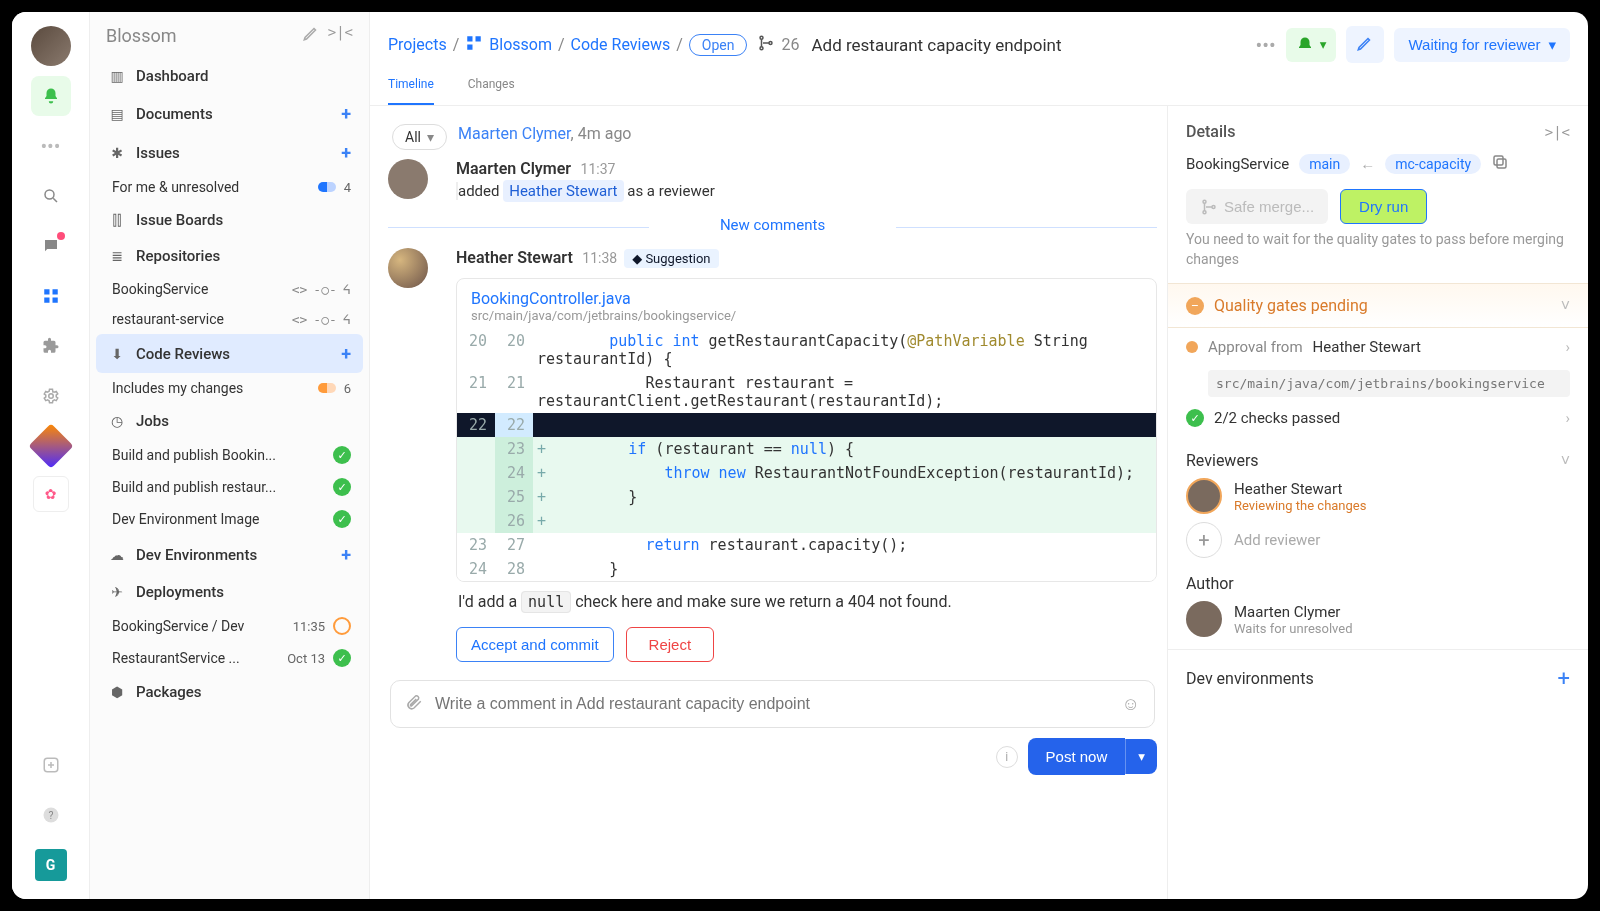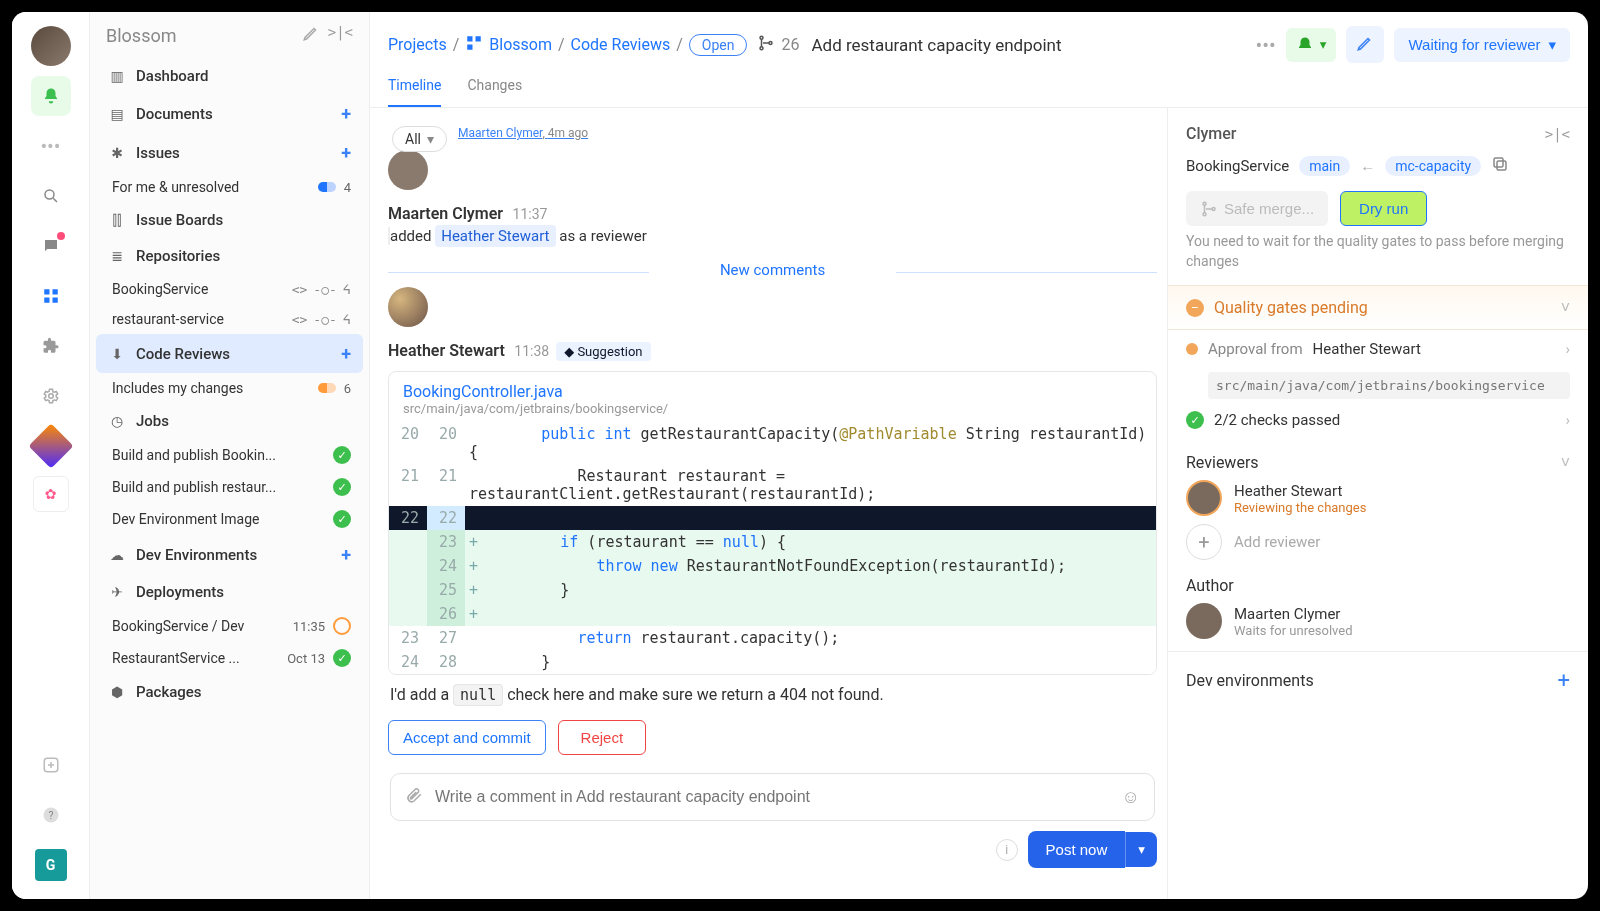--- a/index.html
+++ b/index.html
@@ -47,31 +47,31 @@
 .main { flex:1; display:flex; flex-direction:column; min-width:0; }
 .topbar { padding:14px 18px 0; border-bottom:1px solid #eee; }
 .breadcrumb { display:flex; align-items:center; gap:6px; color:#888; font-size:16px; flex-wrap:wrap; }
 .breadcrumb a { color:#1f75fe; text-decoration:none; cursor:pointer; }
 .status-open { color:#3b82f6; border:1px solid #3b82f6; border-radius:14px; padding:2px 12px; font-size:14px; }
 .bc-title { color:#333; }
 .top-actions { margin-left:auto; display:flex; align-items:center; gap:10px; }
 .btn-green { background:#e8fbe9; color:#2aa52a; border:none; padding:8px 10px; border-radius:6px; display:flex; align-items:center; gap:6px; cursor:pointer; }
 .btn-ghost { background:#eef4ff; color:#3b82f6; border:none; padding:8px 10px; border-radius:6px; cursor:pointer; }
 .btn-blue { background:#eef4ff; color:#1f75fe; border:none; padding:8px 14px; border-radius:6px; font-size:15px; display:flex; align-items:center; gap:8px; cursor:pointer; }
-.tabs { display:flex; gap:26px; padding:14px 0 0; font-size:14px; }
+.tabs { display:flex; gap:34px; padding:14px 0 0; font-size:12px; }
 .tab { padding-bottom:12px; color:#888; cursor:pointer; }
 .tab.active { color:#1f75fe; border-bottom:2px solid #1f75fe; }
 
 
 .body { flex:1; display:flex; min-height:0; }
 .timeline { flex:1; padding:14px 10px 14px 18px; overflow:auto; border-right:1px solid #eee; position:relative; }
 .allchip { position:absolute; top:18px; left:22px; background:#fff; border:1px solid #ddd; border-radius:16px; padding:4px 12px; font-size:14px; display:flex; align-items:center; gap:6px; z-index:2; cursor:pointer; }
-.tl-line { color:#3b82f6; padding:4px 0 10px 70px; font-size:12px;text-decoration:underline; }
+.tl-line { color:#3b82f6; padding:4px 0 10px 70px; font-size:16px; }
 .tl-line .when { color:#888; }
-.entry { display:flex; gap:14px; margin:0 0 12px;flex-direction:column; }
+.entry { display:flex; gap:28px; margin:6px 0 12px; }
 .entry .av { width:40px; height:40px; border-radius:50%; background:#8a7a6e; flex-shrink:0; }
 .entry .av.hst { background: radial-gradient(circle at 30% 30%, #d6b67f, #6b5248); }
 .entry .content { flex:1; min-width:0; }
 .entry .who { font-weight:600; font-size:16px; }
 .entry .time { color:#999; font-size:14px; margin-left:6px; }
 .entry .act { margin-top:4px; border-left:2px solid #eee; padding-left:0; color:#333; font-size:15px; }
 .hl { background:#e8f0ff; color:#1f5fd6; padding:2px 6px; border-radius:4px; }
 .sugg { background:#eaf3ff; color:#0f172a; padding:2px 8px; border-radius:4px; font-size:13px; display:inline-flex; gap:4px; align-items:center; }
 .newcm { text-align:center; color:#1f75fe; font-size:15px; padding:4px 0 8px; position:relative; }
 .newcm::before, .newcm::after { content:''; position:absolute; top:50%; width:34%; border-top:1px solid #cfe0ff; }
@@ -452,21 +452,21 @@
       </div>
       <div class="postrow">
         <span class="info">i</span>
         <button class="btn-post">Post now</button>
         <button class="btn-post-dd">▾</button>
       </div>
     </div>
 
     <div class="details">
       <h4>
-        <span>Clymer</span>
+        <span>Details</span>
         <span class="collapse-ic">&gt;|&lt;</span>
       </h4>
       <div class="branchrow">
         <span class="repo">BookingService</span>
         <span class="branch">main</span>
         <span class="arr">←</span>
         <span class="branch">mc-capacity</span>
         <span style="color:#888;">
           <svg viewBox="0 0 24 24" fill="none" stroke="currentColor" stroke-width="2" width="16" height="16">
                   <rect x="8" y="8" width="12" height="12" rx="2"></rect>

